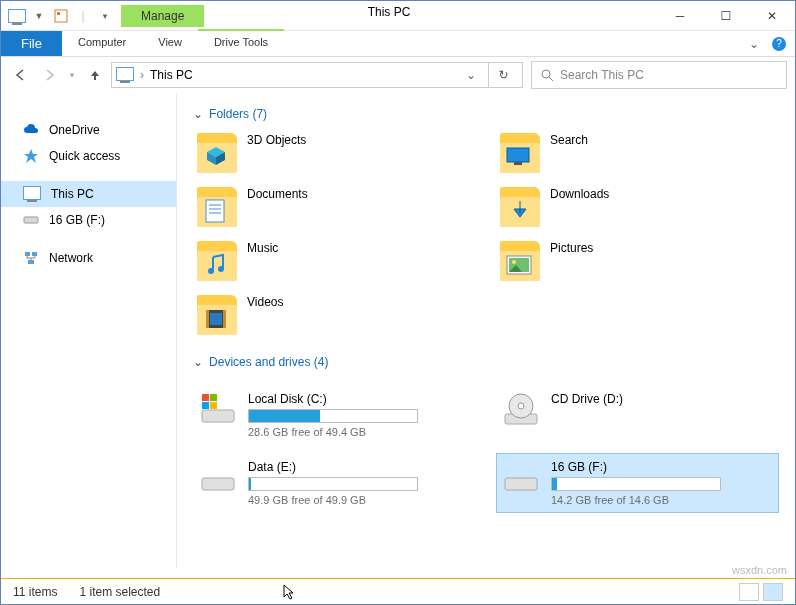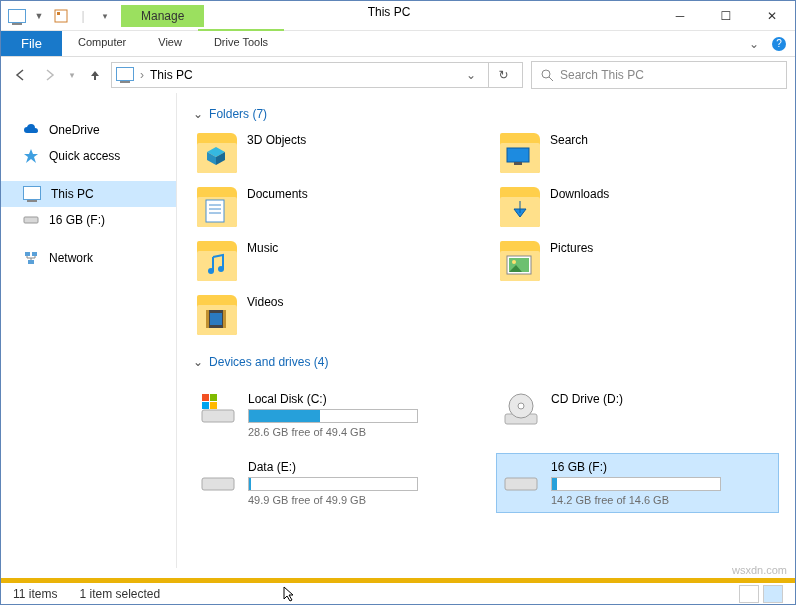--- a/index.html
+++ b/index.html
@@ -41,21 +41,21 @@
 .folder-icon .front{position:absolute;left:0;right:0;bottom:0;height:30px;background:#ffe08a;border-radius:2px}
 .drives{display:grid;grid-template-columns:1fr 1fr;gap:8px 20px;margin-top:16px}
 .drive{display:flex;gap:12px;padding:6px;border:1px solid transparent}
 .drive.sel{background:#cce8ff;border-color:#8fc4f0}
 .drive-icon{width:36px;height:36px;flex-shrink:0}
 .drive-info{flex:1}
 .drive-name{color:#000;margin-bottom:3px}
 .bar{width:170px;height:14px;border:1px solid #bcbcbc;background:#fff;margin-bottom:3px;position:relative}
 .bar-fill{position:absolute;top:0;left:0;bottom:0;background:#26a0da}
 .drive-free{color:#6d6d6d;font-size:11px}
-.status{position:absolute;bottom:0;left:0;right:0;height:26px;border-top:5px solid #eab308;display:flex;align-items:center;padding:0 12px;gap:22px;background:#fff;color:#333}
+.status{position:absolute;bottom:0;left:0;right:0;height:26px;border-top:1px solid #eab308;display:flex;align-items:center;padding:0 12px;gap:22px;background:#fff;color:#333}
 .status .right{margin-left:auto;display:flex;gap:4px}
 .view-btn{width:20px;height:18px;border:1px solid #ccc}
 .watermark{position:absolute;right:8px;bottom:28px;color:#bbb;font-size:11px}
 .pc-icon{width:18px;height:14px;border:1px solid #5aa0d8;background:#fff;position:relative;display:inline-block}
 .pc-icon::after{content:"";position:absolute;bottom:-3px;left:3px;right:3px;height:2px;background:#888}
 svg{display:block}
 </style>
 </head>
 <body>
 

